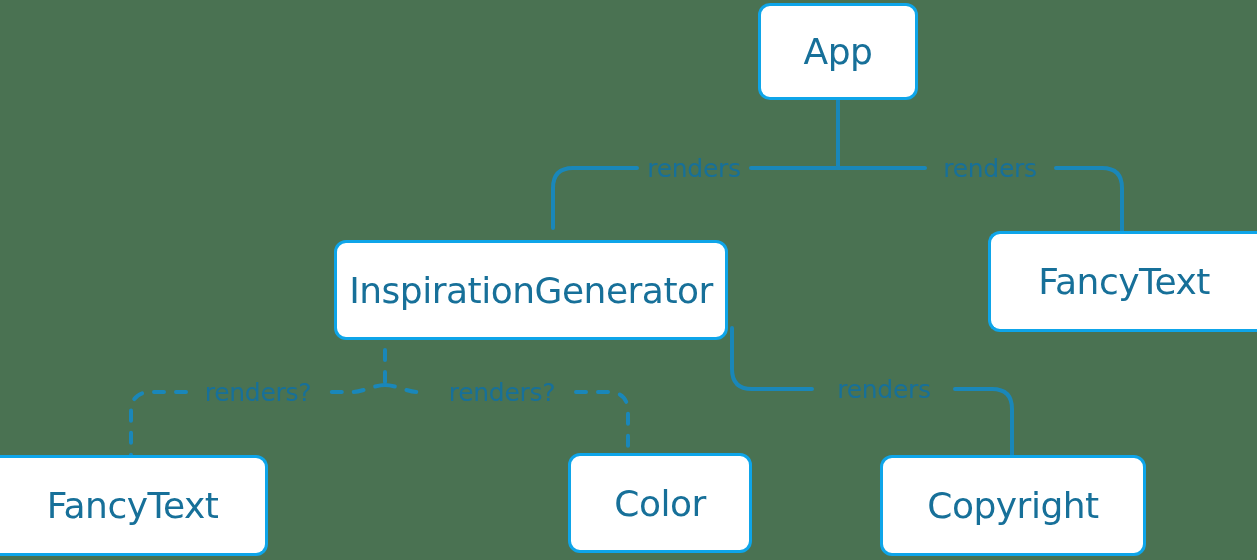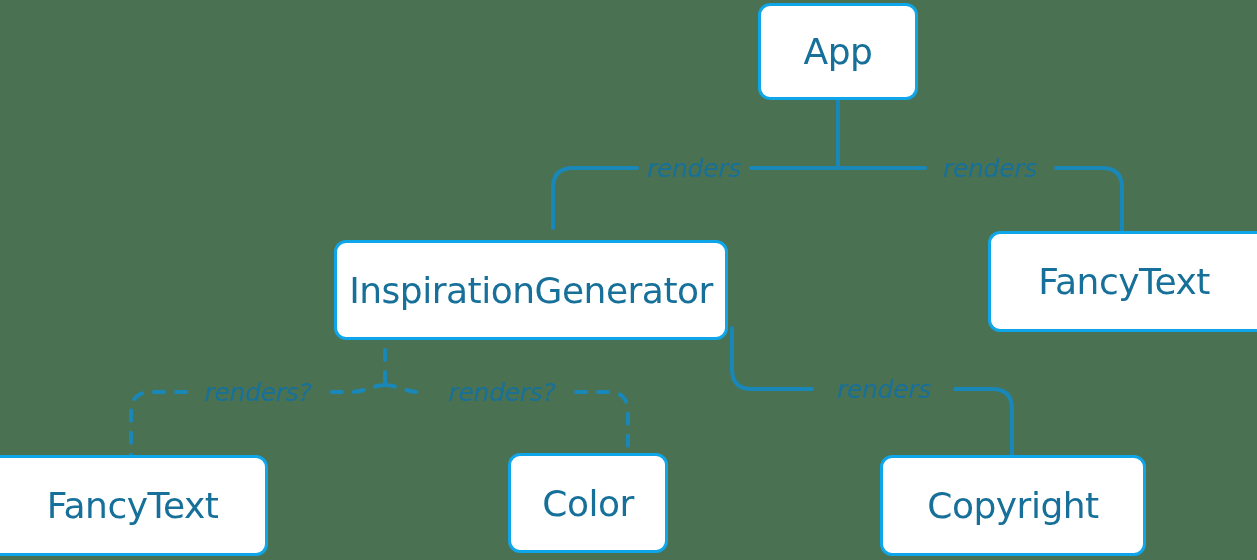--- a/index.html
+++ b/index.html
@@ -54,21 +54,20 @@
   }
   .edge-label {
     position: absolute;
     color: #177099;
     font-family: "DejaVu Sans", sans-serif;
     font-size: 25px;
     font-weight: 400;
     white-space: nowrap;
     transform: translate(-50%, -50%);
     letter-spacing: -0.3px;
-    font-style: italic;
   }
 </style>
 </head>
 <body>
 
 <div id="diagram-root">
 
   <svg id="diagram-svg" viewBox="0 0 1257 560" xmlns="http://www.w3.org/2000/svg">
 
     <g>
@@ -114,21 +113,21 @@
   </div>
 
   <div class="node-box clipped-right" style="left:988px; top:231px; width:269px; height:101px;">
     <span>FancyText</span>
   </div>
 
   <div class="node-box clipped-left" style="left:0px; top:455px; width:268px; height:101px;">
     <span>FancyText</span>
   </div>
 
-  <div class="node-box" style="left:508px; top:453px; width:160px; height:100px;">
+  <div class="node-box" style="left:568px; top:453px; width:184px; height:100px;">
     <span>Color</span>
   </div>
 
   <div class="node-box" style="left:880px; top:455px; width:266px; height:101px;">
     <span>Copyright</span>
   </div>
 
   <div class="edge-label" style="left:694px; top:168px;">renders</div>
 
   <div class="edge-label" style="left:990px; top:168px;">renders</div>

